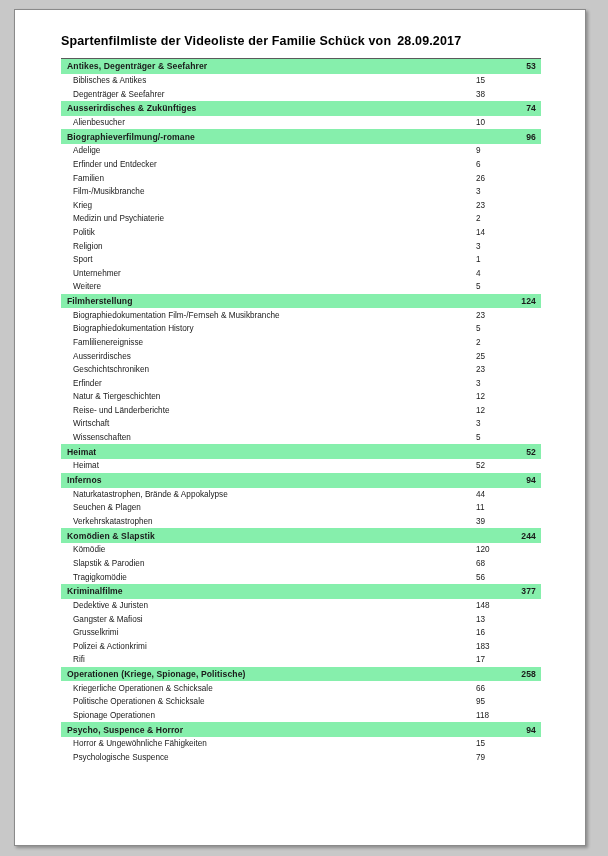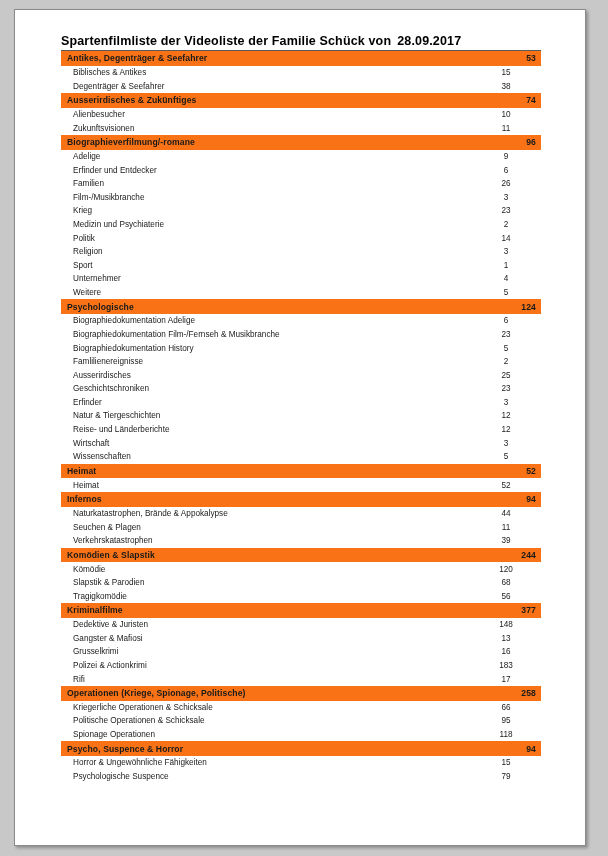--- a/index.html
+++ b/index.html
@@ -34,38 +34,38 @@
     top: 24px;
     width: 480px;
   }
 
   .doc-title {
     font-size: 12.5px;
     font-weight: bold;
     color: #000000;
     letter-spacing: 0.15px;
     white-space: nowrap;
-    padding-bottom: 2px;
+    padding-bottom: 10px;
     border-bottom: 1.4px solid #5a5a5a;
     margin-bottom: 0px;
   }
   .doc-title .title-main { }
   .doc-title .title-date {
     font-weight: bold;
     margin-left: 6px;
   }
 
   .list-table {
     width: 100%;
     border-collapse: collapse;
     table-layout: fixed;
   }
 
   tr.section-row {
-    background: #f97316;
+    background: #86efac;
   }
   tr.section-row td {
     font-size: 8.6px;
     font-weight: bold;
     color: #1a1a1a;
     padding: 2.4px 0 2.4px 0;
     letter-spacing: 0.1px;
   }
   tr.section-row td.label-cell {
     padding-left: 6px;
@@ -79,21 +79,21 @@
     font-size: 8.2px;
     font-weight: normal;
     color: #1a1a1a;
     padding: 2.3px 0 2.3px 0;
     background: #ffffff;
   }
   tr.item-row td.label-cell {
     padding-left: 12px;
   }
   tr.item-row td.value-cell {
-    text-align: center;
+    text-align: left;
     padding-right: 5px;
   }
 
   td.value-cell {
     width: 60px;
   }
 </style>
 </head>
 <body>
 
@@ -119,24 +119,20 @@
             <td class="value-cell">38</td>
           </tr>
           <tr class="section-row">
             <td class="label-cell">Ausserirdisches &amp; Zukünftiges</td>
             <td class="value-cell">74</td>
           </tr>
           <tr class="item-row">
             <td class="label-cell">Alienbesucher</td>
             <td class="value-cell">10</td>
           </tr>
-          <tr class="item-row">
-            <td class="label-cell">Zukunftsvisionen</td>
-            <td class="value-cell">11</td>
-          </tr>
           <tr class="section-row">
             <td class="label-cell">Biographieverfilmung/-romane</td>
             <td class="value-cell">96</td>
           </tr>
           <tr class="item-row">
             <td class="label-cell">Adelige</td>
             <td class="value-cell">9</td>
           </tr>
           <tr class="item-row">
             <td class="label-cell">Erfinder und Entdecker</td>
@@ -172,26 +168,22 @@
           </tr>
           <tr class="item-row">
             <td class="label-cell">Unternehmer</td>
             <td class="value-cell">4</td>
           </tr>
           <tr class="item-row">
             <td class="label-cell">Weitere</td>
             <td class="value-cell">5</td>
           </tr>
           <tr class="section-row">
-            <td class="label-cell">Psychologische</td>
+            <td class="label-cell">Filmherstellung</td>
             <td class="value-cell">124</td>
-          </tr>
-          <tr class="item-row">
-            <td class="label-cell">Biographiedokumentation Adelige</td>
-            <td class="value-cell">6</td>
           </tr>
           <tr class="item-row">
             <td class="label-cell">Biographiedokumentation Film-/Fernseh &amp; Musikbranche</td>
             <td class="value-cell">23</td>
           </tr>
           <tr class="item-row">
             <td class="label-cell">Biographiedokumentation History</td>
             <td class="value-cell">5</td>
           </tr>
           <tr class="item-row">

